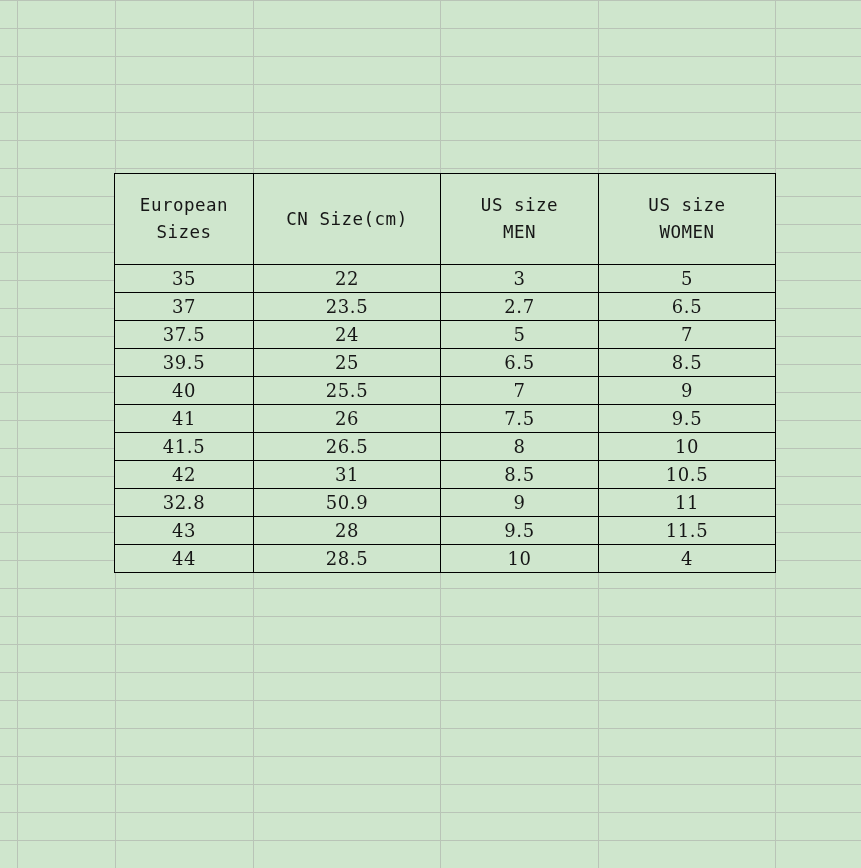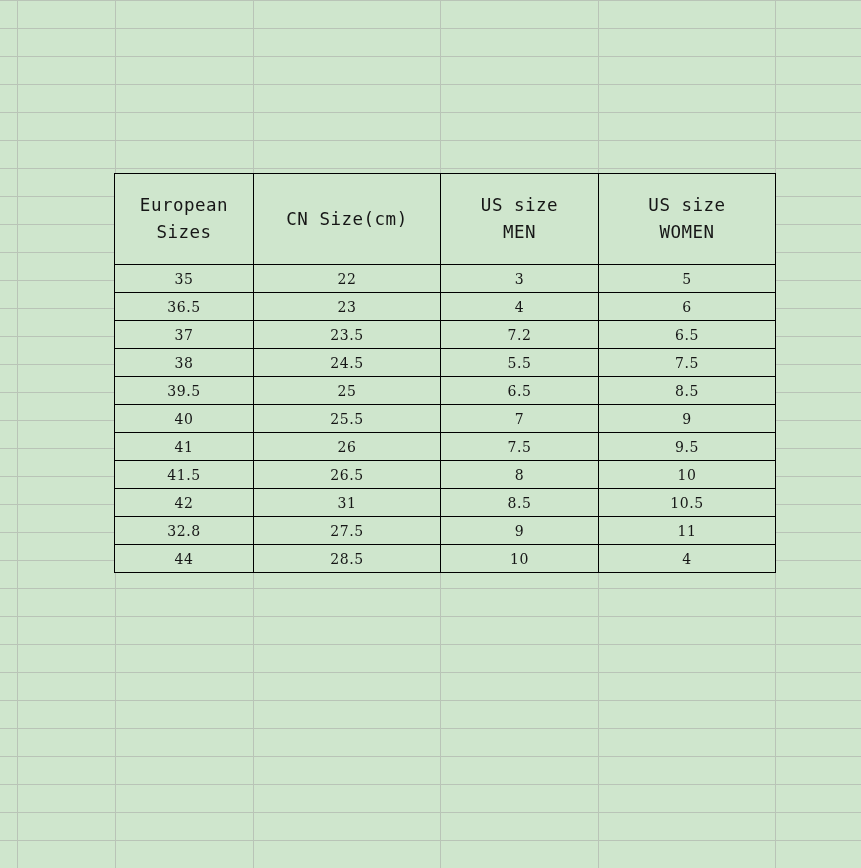--- a/index.html
+++ b/index.html
@@ -62,21 +62,21 @@
   }
   table.size-table thead th {
     height: 90px;
     font-size: 17.5px;
     line-height: 27px;
     font-family: "DejaVu Sans Mono", monospace;
     letter-spacing: 0.5px;
   }
   table.size-table tbody td {
     height: 27px;
-    font-size: 14px;
+    font-size: 18px;
     font-family: "DejaVu Serif", serif;
     letter-spacing: 0.6px;
   }
   .hdr-line { display: block; }
   col.c1 { width: 139px; }
   col.c2 { width: 187px; }
   col.c3 { width: 158px; }
   col.c4 { width: 177px; }
 </style>
 </head>
@@ -150,36 +150,30 @@
       </tr>
     </thead>
     <tbody id="table-body">
         <tr>
           <td>35</td>
           <td>22</td>
           <td>3</td>
           <td>5</td>
         </tr>
         <tr>
-          <td>36.5</td>
-          <td>23</td>
-          <td>4</td>
-          <td>6</td>
-        </tr>
-        <tr>
           <td>37</td>
           <td>23.5</td>
-          <td>7.2</td>
+          <td>2.7</td>
           <td>6.5</td>
         </tr>
         <tr>
-          <td>38</td>
-          <td>24.5</td>
-          <td>5.5</td>
-          <td>7.5</td>
+          <td>37.5</td>
+          <td>24</td>
+          <td>5</td>
+          <td>7</td>
         </tr>
         <tr>
           <td>39.5</td>
           <td>25</td>
           <td>6.5</td>
           <td>8.5</td>
         </tr>
         <tr>
           <td>40</td>
           <td>25.5</td>
@@ -199,23 +193,29 @@
           <td>10</td>
         </tr>
         <tr>
           <td>42</td>
           <td>31</td>
           <td>8.5</td>
           <td>10.5</td>
         </tr>
         <tr>
           <td>32.8</td>
-          <td>27.5</td>
+          <td>50.9</td>
           <td>9</td>
           <td>11</td>
+        </tr>
+        <tr>
+          <td>43</td>
+          <td>28</td>
+          <td>9.5</td>
+          <td>11.5</td>
         </tr>
         <tr>
           <td>44</td>
           <td>28.5</td>
           <td>10</td>
           <td>4</td>
         </tr>
       </tbody>
   </table>
 </div>

